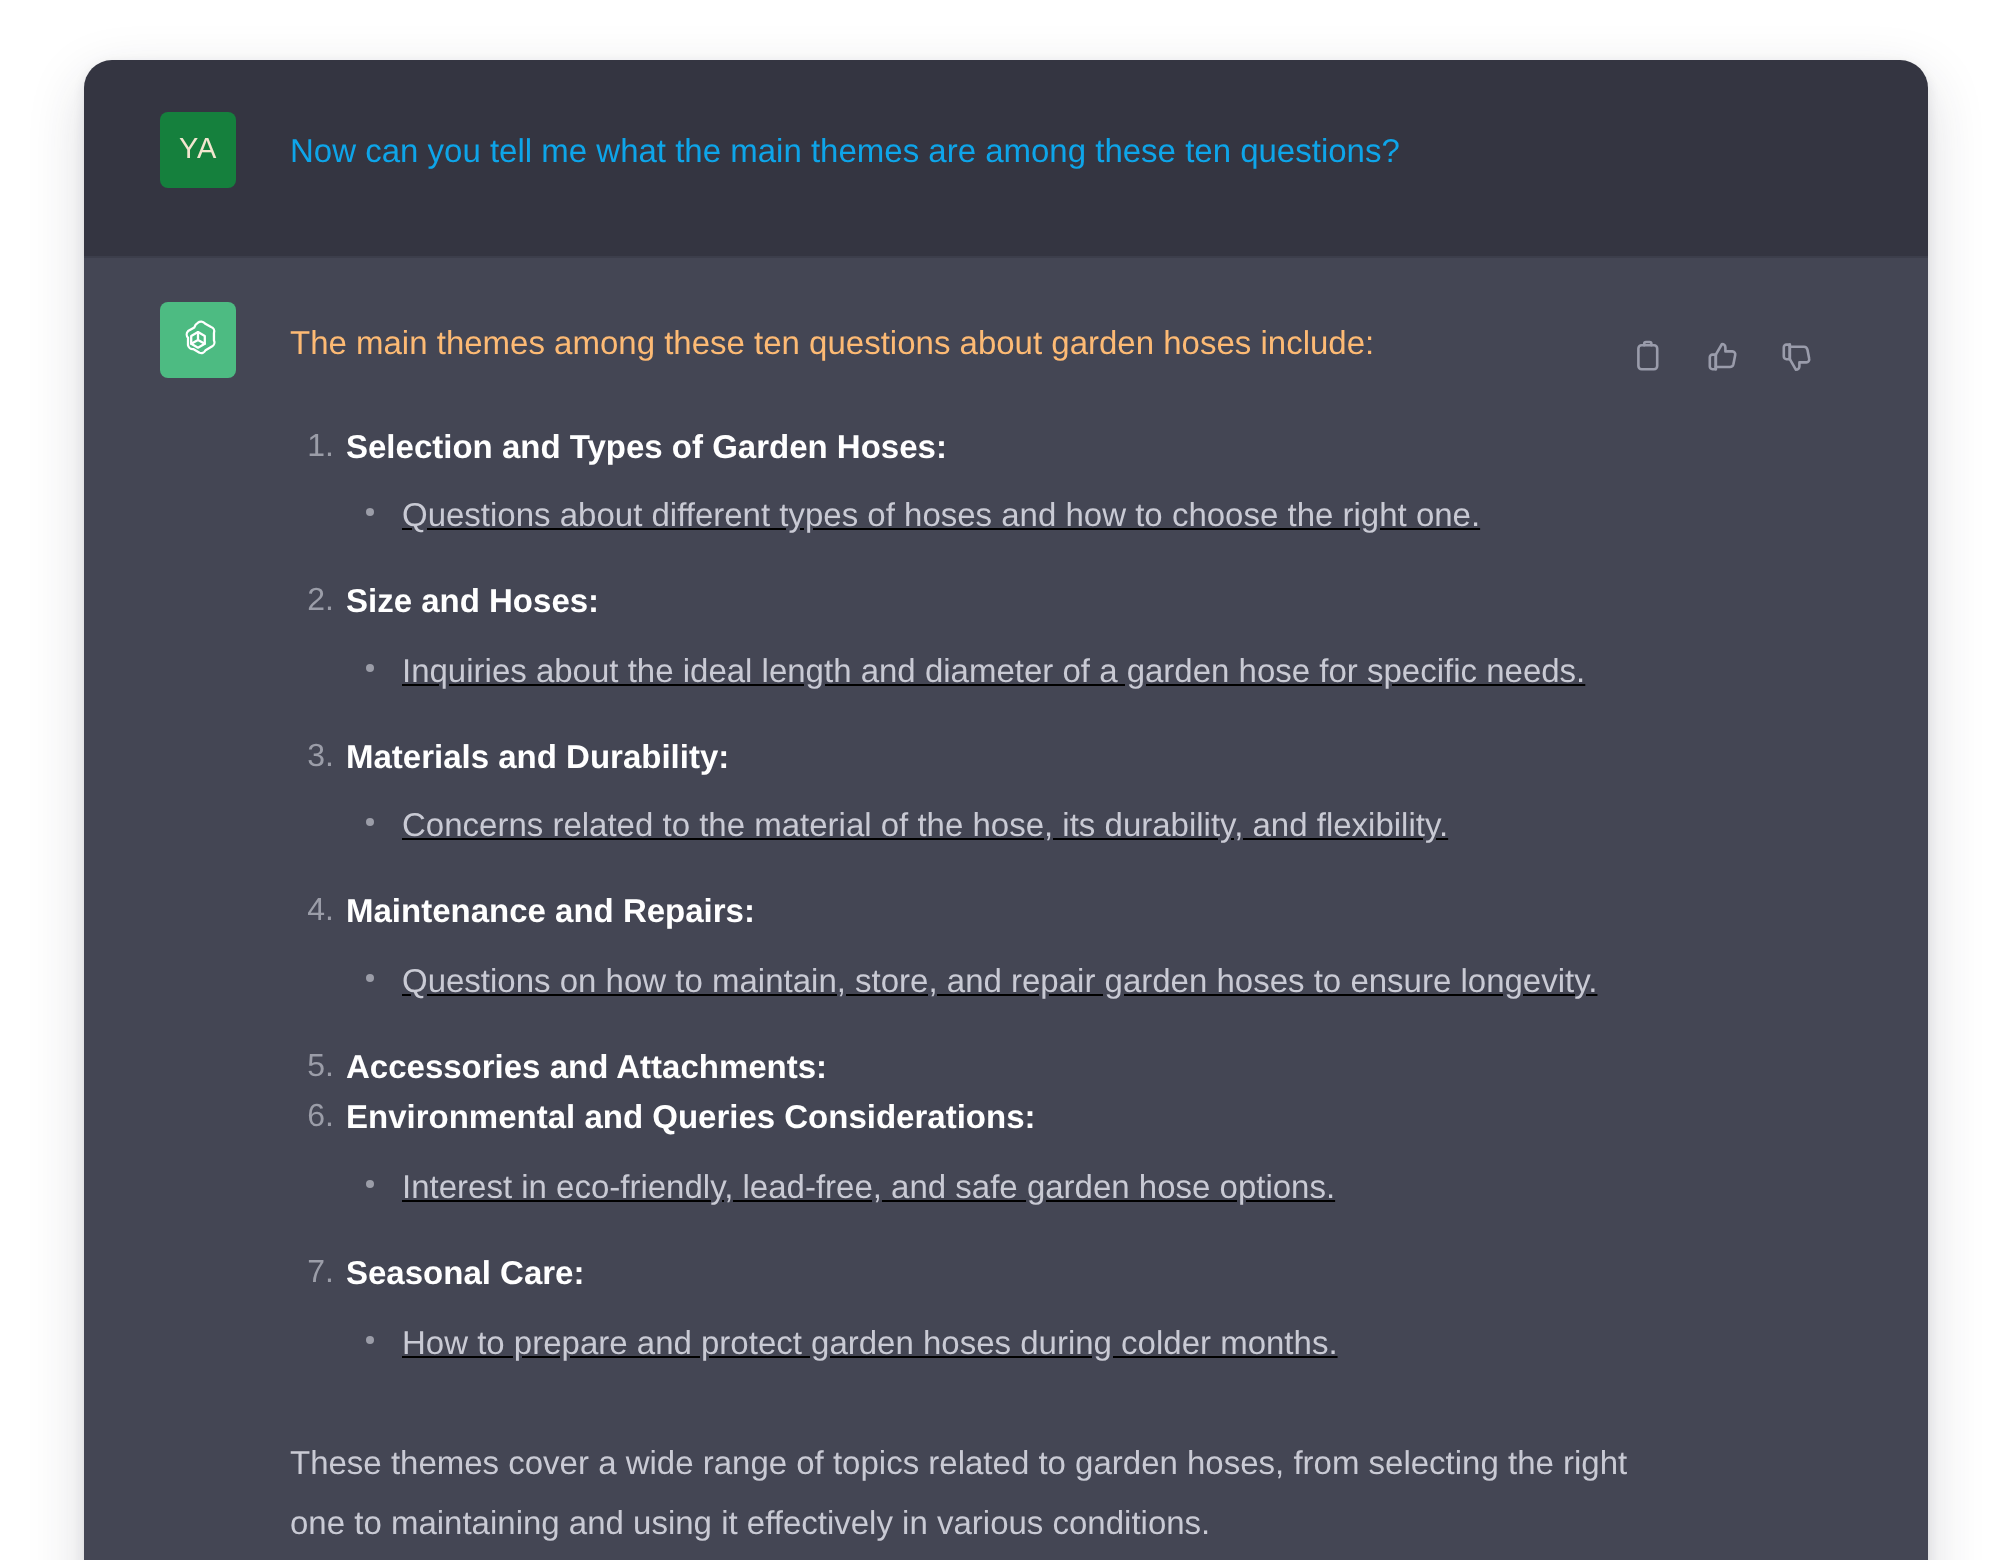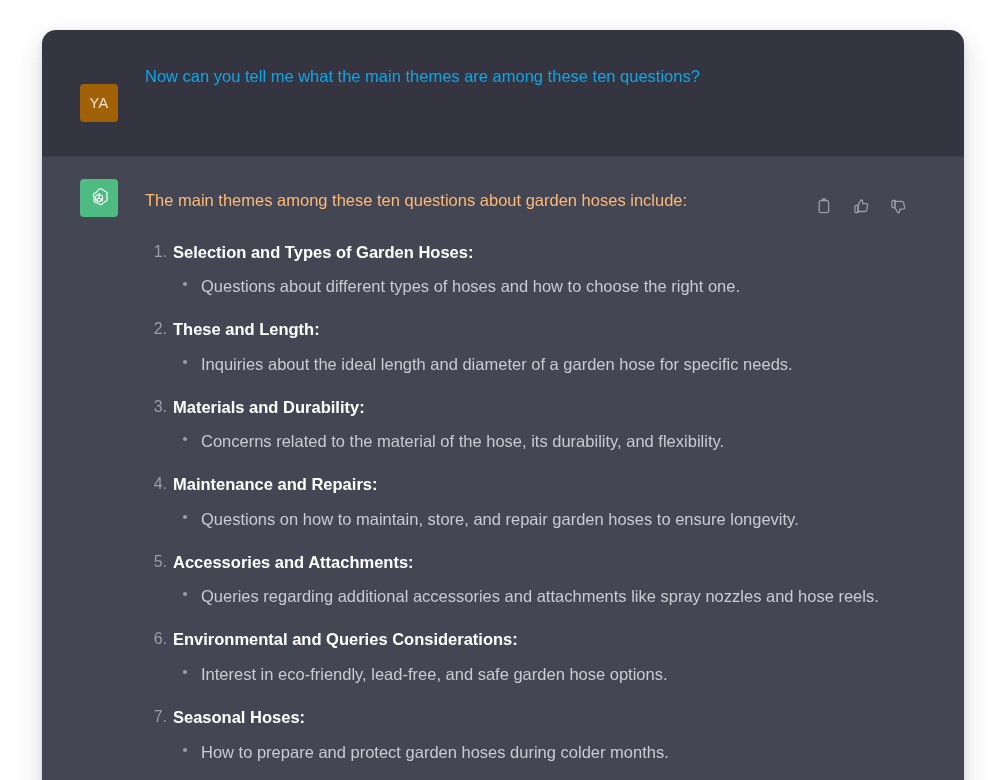--- a/index.html
+++ b/index.html
@@ -59,25 +59,24 @@
   .avatar {
     width: 38px;
     height: 38px;
     border-radius: 4px;
     display: flex;
     align-items: center;
     justify-content: center;
     box-sizing: border-box;
   }
   .avatar-user {
-    background: #a16207;
+    background: #15803d;
     color: #f2e6cf;
     font-size: 14.5px;
     letter-spacing: 0.4px;
-    margin-top: 28px;
   }
   .avatar-assistant {
     background: #4dbb82;
   }
   .avatar-assistant svg {
     display: block;
   }
 
   .msg-col {
     flex: 1 1 auto;
@@ -137,20 +136,21 @@
     font-weight: bold;
     font-size: 16.5px;
     line-height: 1.55;
     display: block;
   }
 
   ul.theme-sub {
     list-style: none;
     margin: 6px 0 16px 0;
     padding: 0;
+    text-decoration: underline;
   }
   ul.theme-sub > li.theme-sub-item {
     position: relative;
     padding-left: 28px;
     color: #c9cad4;
     font-size: 16.5px;
     line-height: 1.82;
     max-width: 700px;
   }
   ul.theme-sub > li.theme-sub-item::before {
@@ -221,51 +221,48 @@
         <div class="assistant-intro">The main themes among these ten questions about garden hoses include:</div>
 
         <ol class="theme-list">
           <li class="theme-item">
             <span class="theme-title">Selection and Types of Garden Hoses:</span>
             <ul class="theme-sub">
               <li class="theme-sub-item">Questions about different types of hoses and how to choose the right one.</li>
             </ul>
           </li>
           <li class="theme-item">
-            <span class="theme-title">These and Length:</span>
+            <span class="theme-title">Size and Hoses:</span>
             <ul class="theme-sub">
               <li class="theme-sub-item">Inquiries about the ideal length and diameter of a garden hose for specific needs.</li>
             </ul>
           </li>
           <li class="theme-item">
             <span class="theme-title">Materials and Durability:</span>
             <ul class="theme-sub">
               <li class="theme-sub-item">Concerns related to the material of the hose, its durability, and flexibility.</li>
             </ul>
           </li>
           <li class="theme-item">
             <span class="theme-title">Maintenance and Repairs:</span>
             <ul class="theme-sub">
               <li class="theme-sub-item">Questions on how to maintain, store, and repair garden hoses to ensure longevity.</li>
             </ul>
           </li>
           <li class="theme-item">
             <span class="theme-title">Accessories and Attachments:</span>
-            <ul class="theme-sub">
-              <li class="theme-sub-item">Queries regarding additional accessories and attachments like spray nozzles and hose reels.</li>
-            </ul>
           </li>
           <li class="theme-item">
             <span class="theme-title">Environmental and Queries Considerations:</span>
             <ul class="theme-sub">
               <li class="theme-sub-item">Interest in eco-friendly, lead-free, and safe garden hose options.</li>
             </ul>
           </li>
           <li class="theme-item">
-            <span class="theme-title">Seasonal Hoses:</span>
+            <span class="theme-title">Seasonal Care:</span>
             <ul class="theme-sub">
               <li class="theme-sub-item">How to prepare and protect garden hoses during colder months.</li>
             </ul>
           </li>
         </ol>
 
         <div class="assistant-outro">These themes cover a wide range of topics related to garden hoses, from selecting the right one to maintaining and using it effectively in various conditions.</div>
       </div>
 
       <div class="actions">

